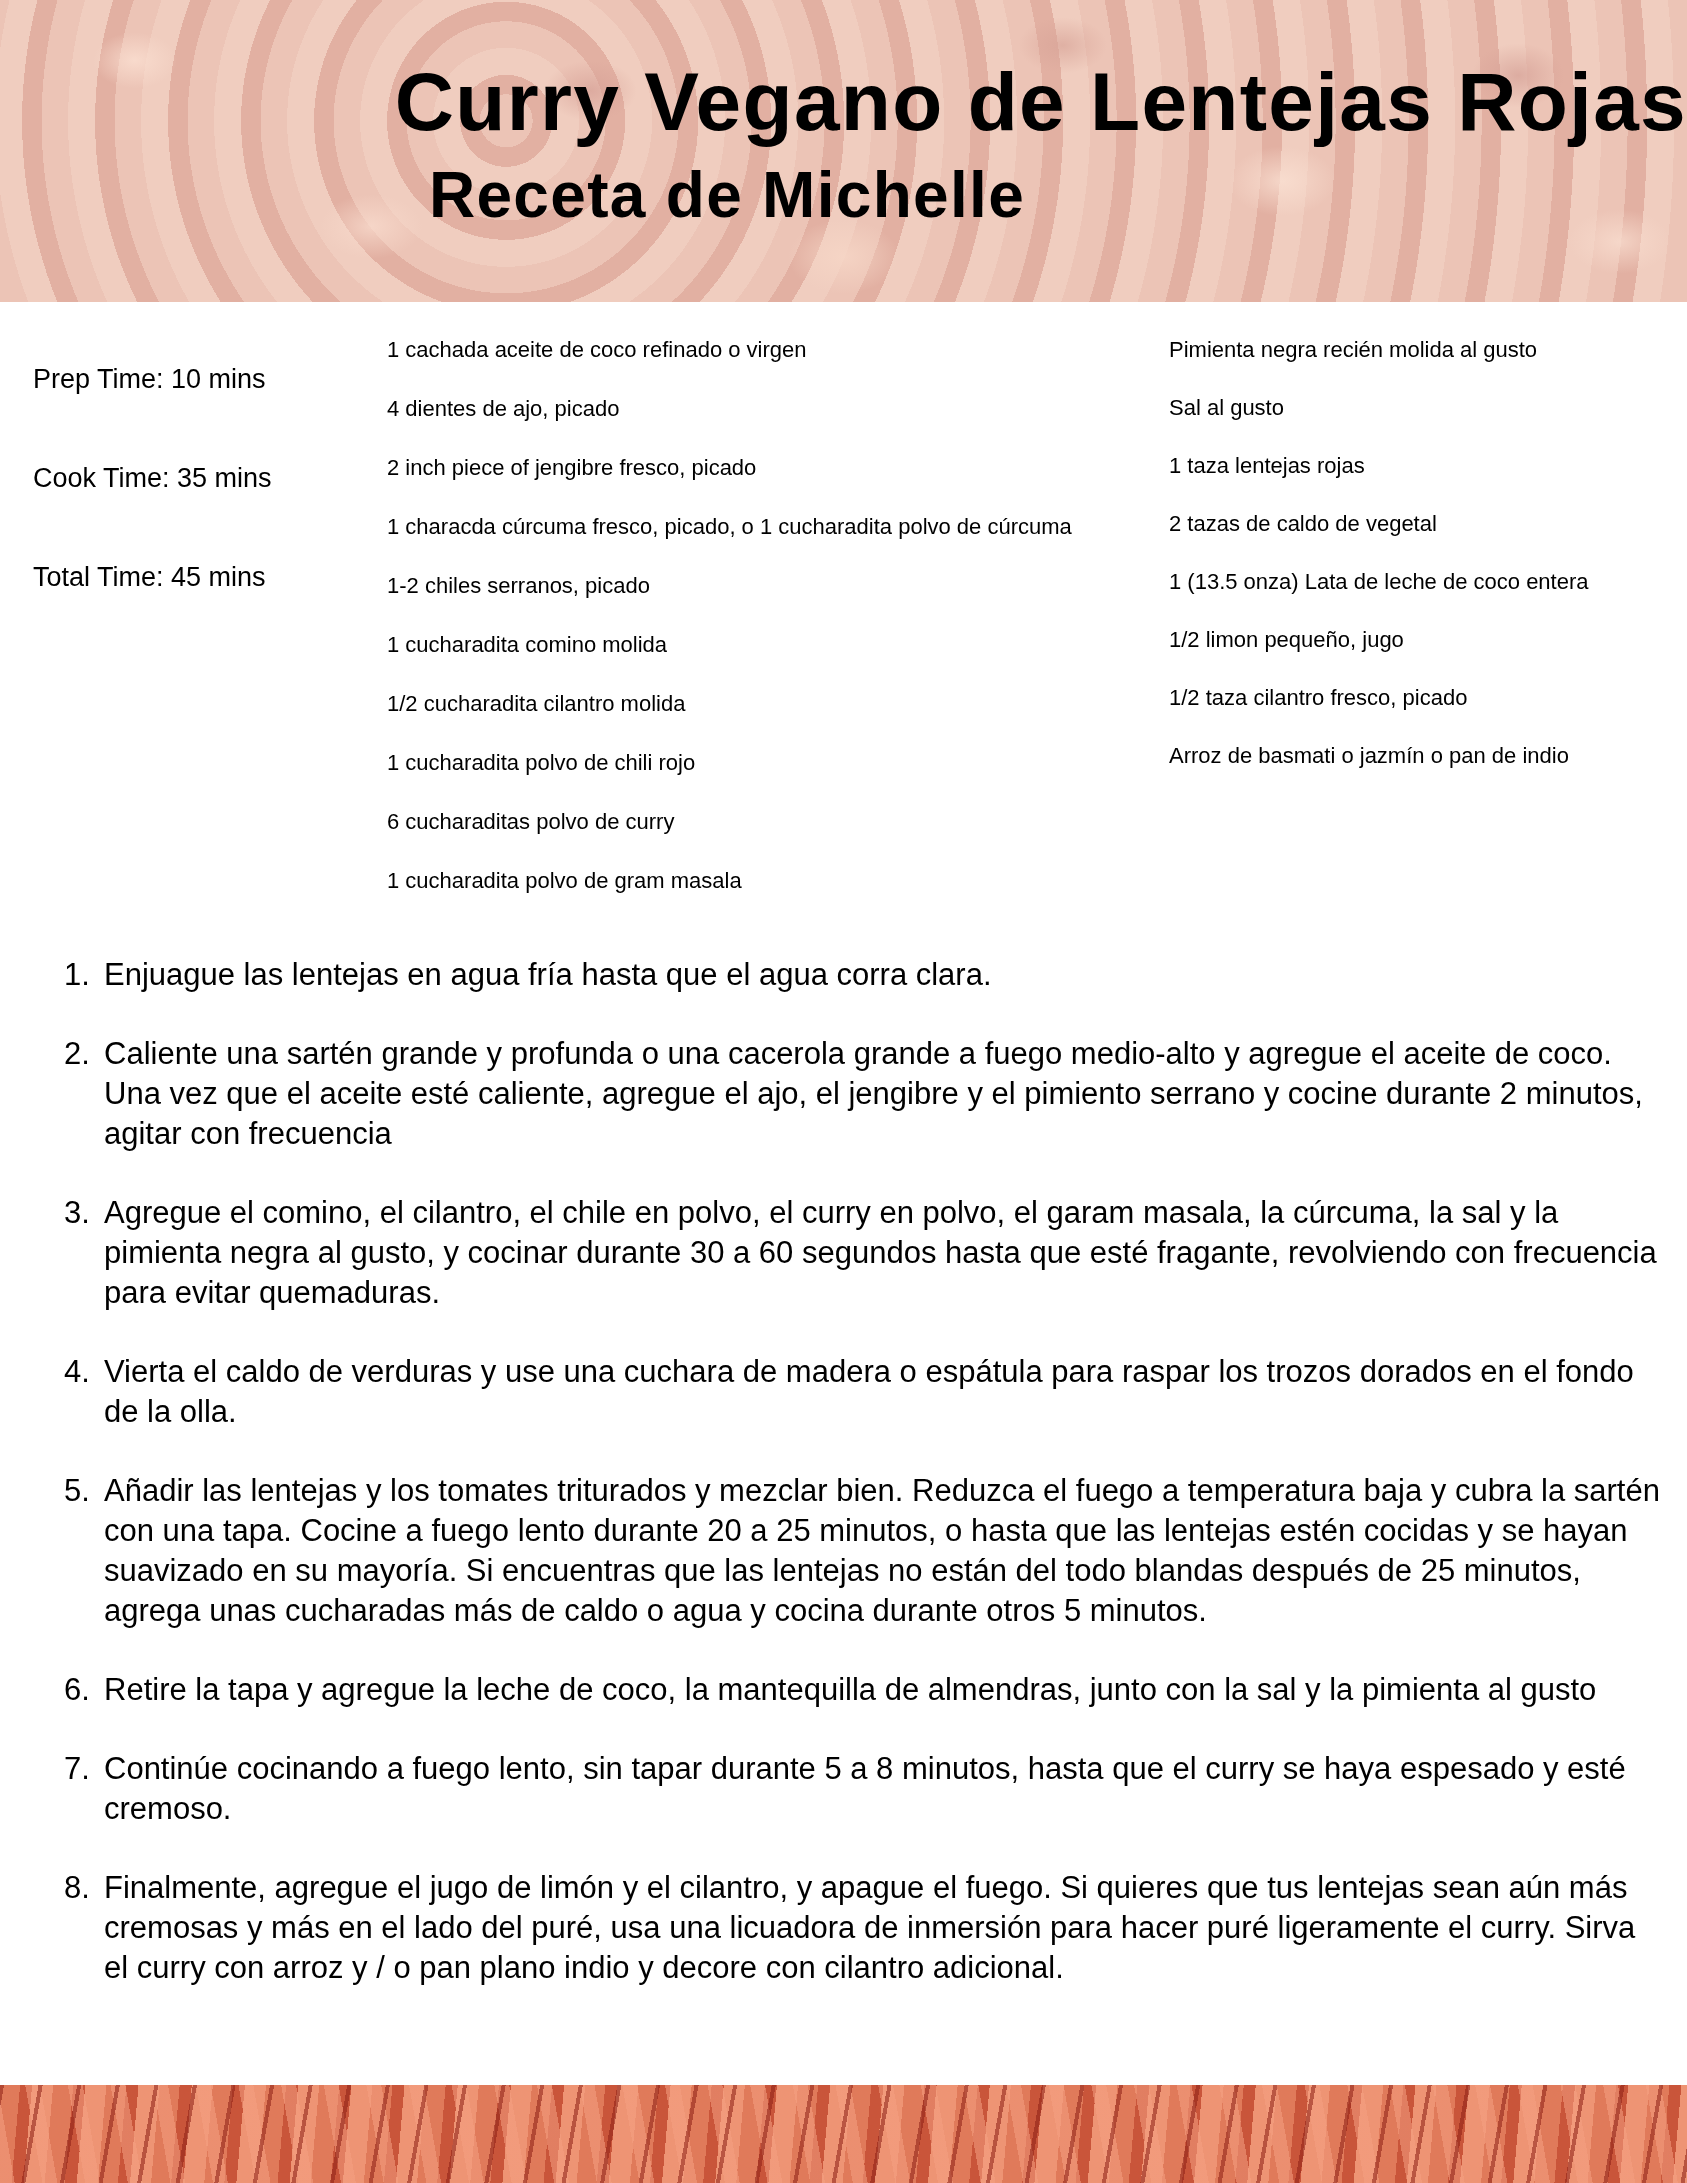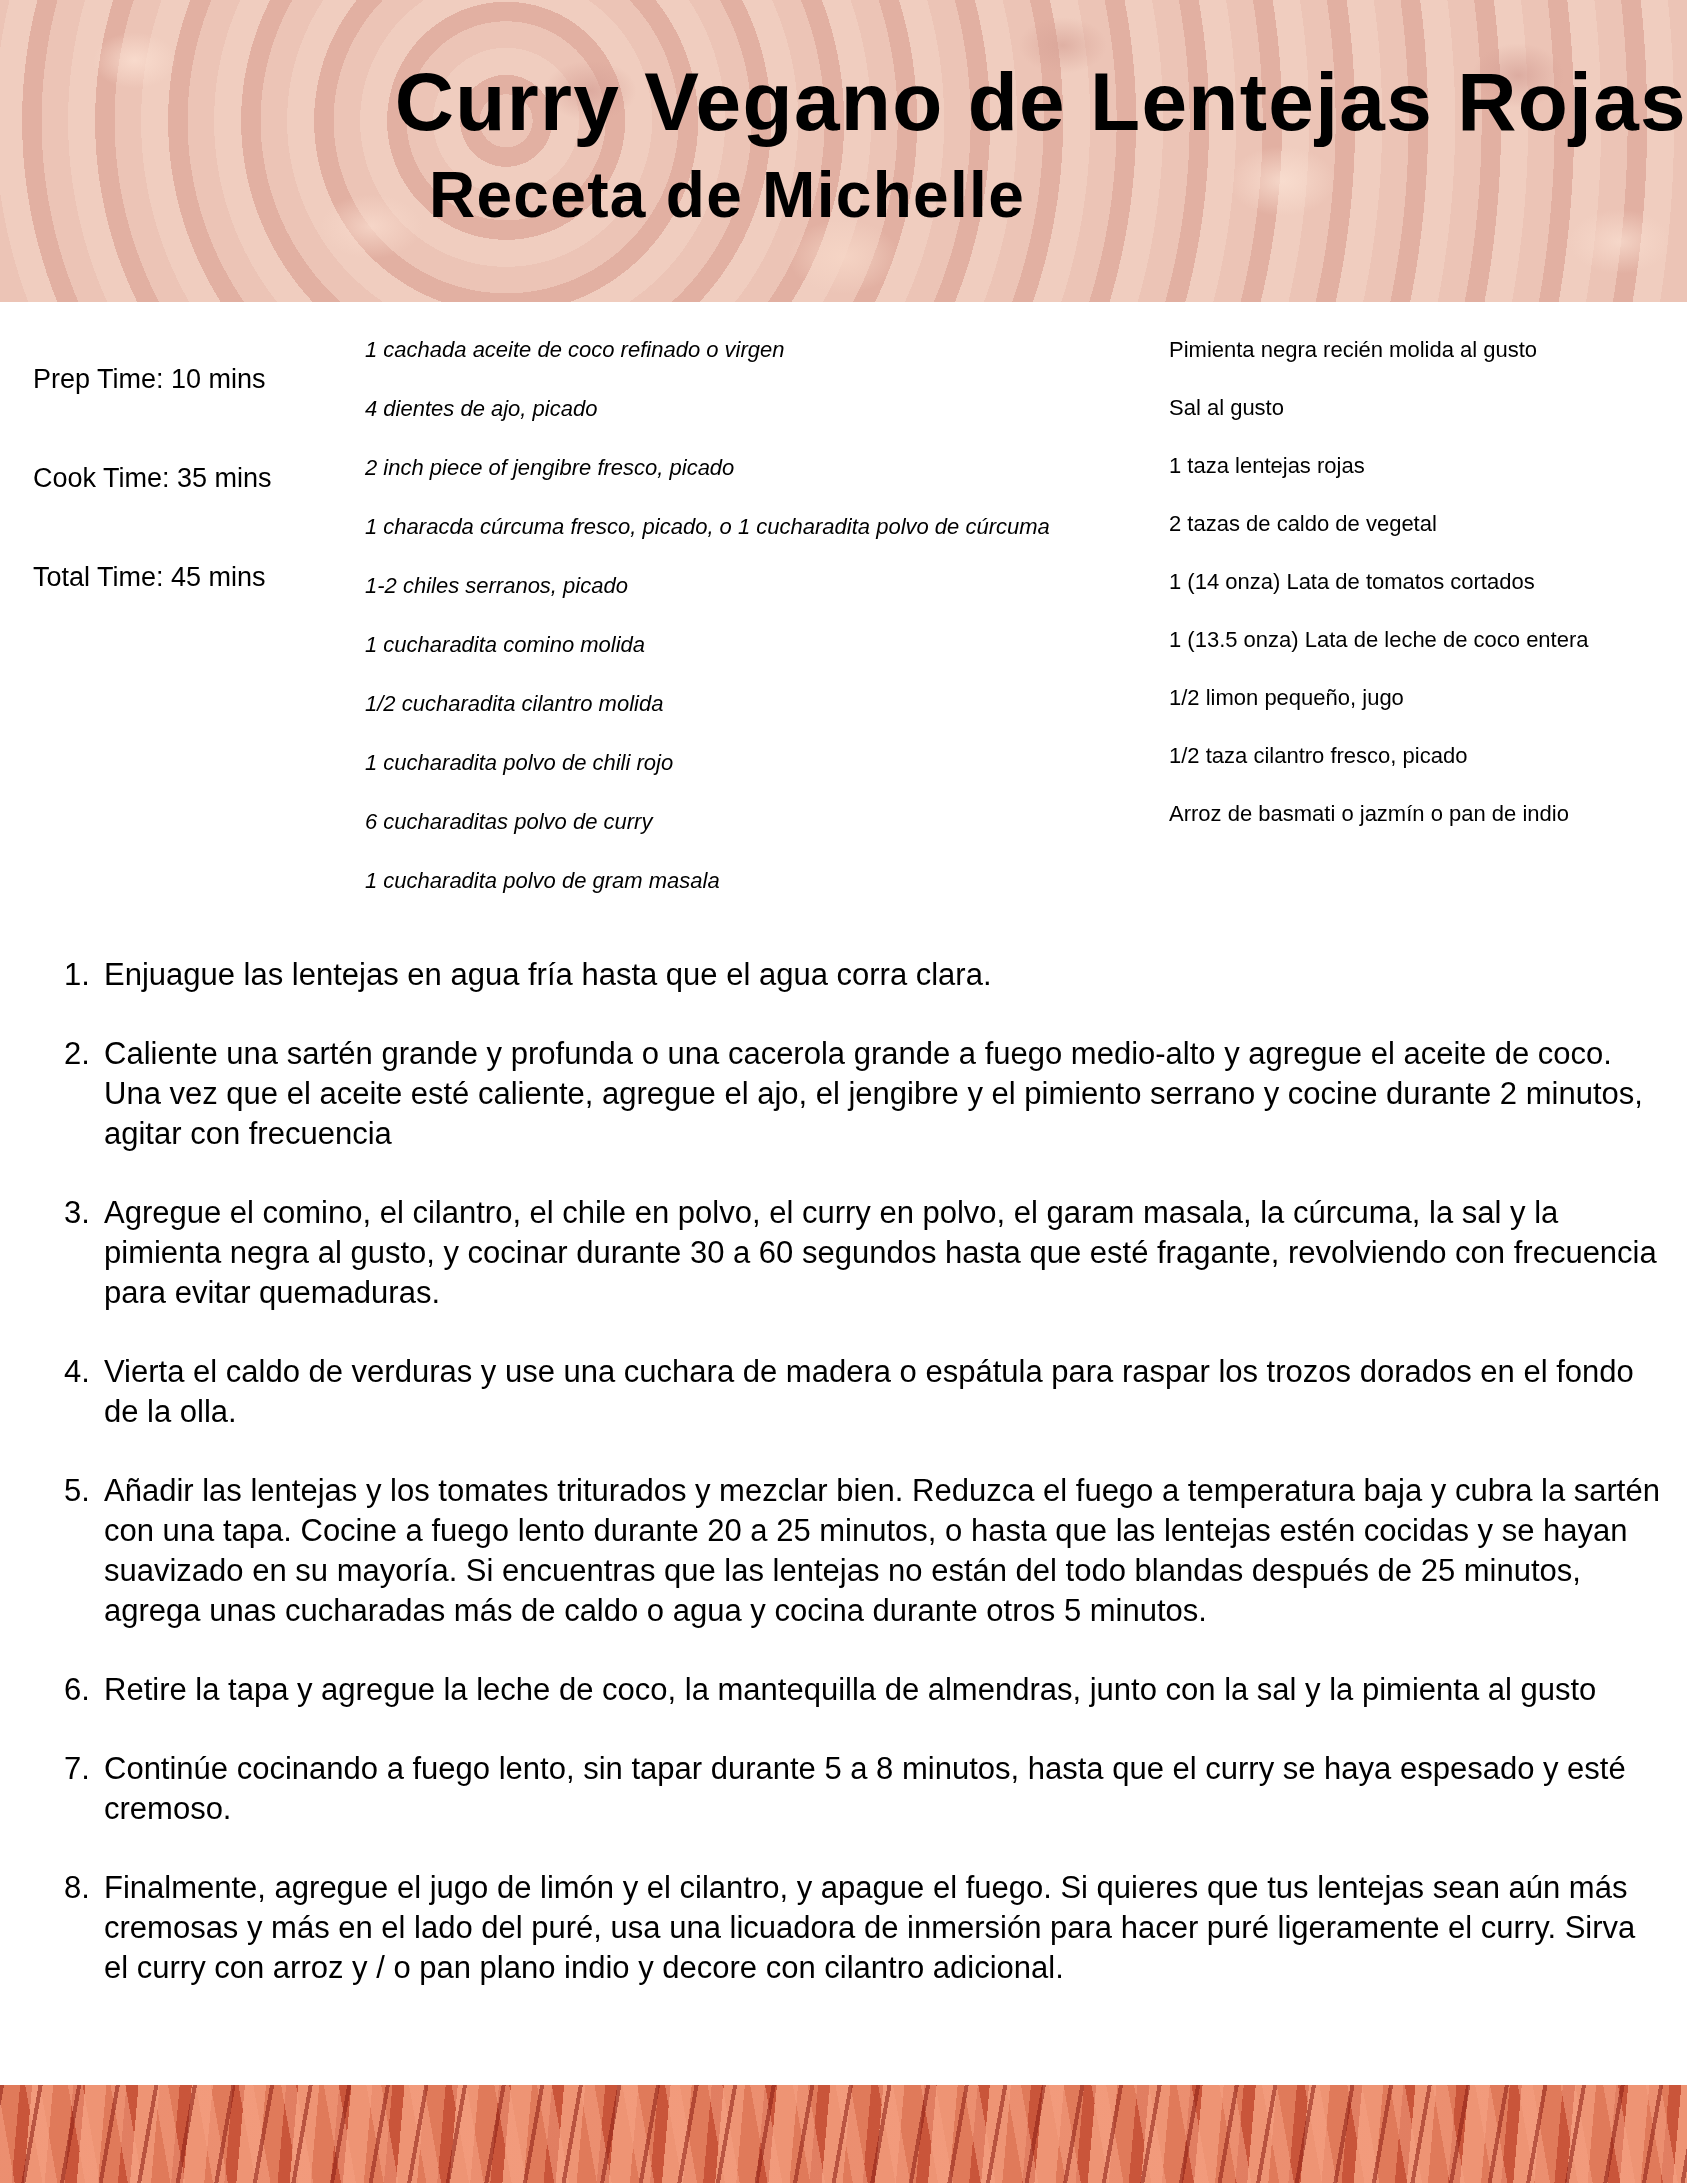--- a/index.html
+++ b/index.html
@@ -33,21 +33,21 @@
     position: absolute; left: 0; top: 61px; width: 1687px; text-align: right;
     font-size: 82px; font-weight: 700; letter-spacing: 1.3px; line-height: 1;
   }
   .subtitle {
     position: absolute; left: 0; top: 163px; width: 1454px; text-align: center;
     font-size: 64px; font-weight: 700; letter-spacing: 1.3px; line-height: 1;
   }
   .times { position: absolute; left: 33px; top: 363px; }
   .time-row { font-size: 27px; font-weight: 400; height: 99px; line-height: 33px; white-space: nowrap; }
   .ing-col { position: absolute; top: 335px; }
-  .ing-col.c1 { left: 365px; font-style: italic; }
+  .ing-col.c1 { left: 387px; }
   .ing-col.c2 { left: 1169px; }
   .ing { font-size: 22px; line-height: 29px; white-space: nowrap; }
   .c1 .ing { height: 59px; }
   .c2 .ing { height: 58px; }
   .steps { position: absolute; left: 64px; top: 955px; width: 1601px; }
   .step { position: relative; padding-left: 40px; font-size: 31px; line-height: 40px; margin-bottom: 39px; }
   .step .num { position: absolute; left: 0; top: 0; }
 </style>
 </head>
 <body>
@@ -73,21 +73,20 @@
   <div class="ing">1 cucharadita  polvo de chili rojo</div>
   <div class="ing">6 cucharaditas polvo de curry</div>
   <div class="ing">1 cucharadita  polvo de gram masala</div>
 </div>
 
 <div class="ing-col c2">
   <div class="ing">Pimienta negra recién molida al gusto</div>
   <div class="ing">Sal al gusto</div>
   <div class="ing">1 taza lentejas rojas</div>
   <div class="ing">2 tazas de caldo de vegetal</div>
-  <div class="ing">1 (14 onza) Lata de tomatos cortados</div>
   <div class="ing">1 (13.5 onza) Lata de leche de coco entera</div>
   <div class="ing">1/2 limon pequeño, jugo</div>
   <div class="ing">1/2 taza cilantro fresco, picado</div>
   <div class="ing">Arroz de basmati o jazmín o pan de indio</div>
 </div>
 
 <div class="steps">
   <div class="step">
     <span class="num">1.</span>
     <span>Enjuague las lentejas en agua fría hasta que el agua corra clara.</span>

